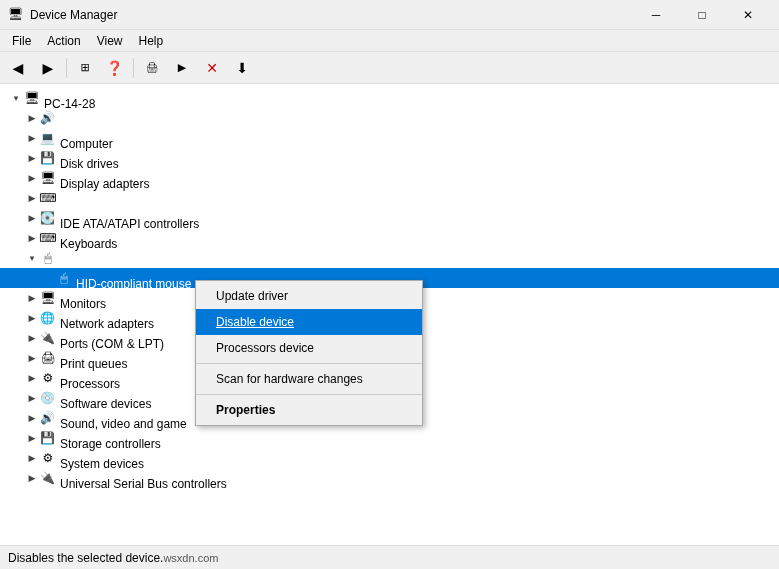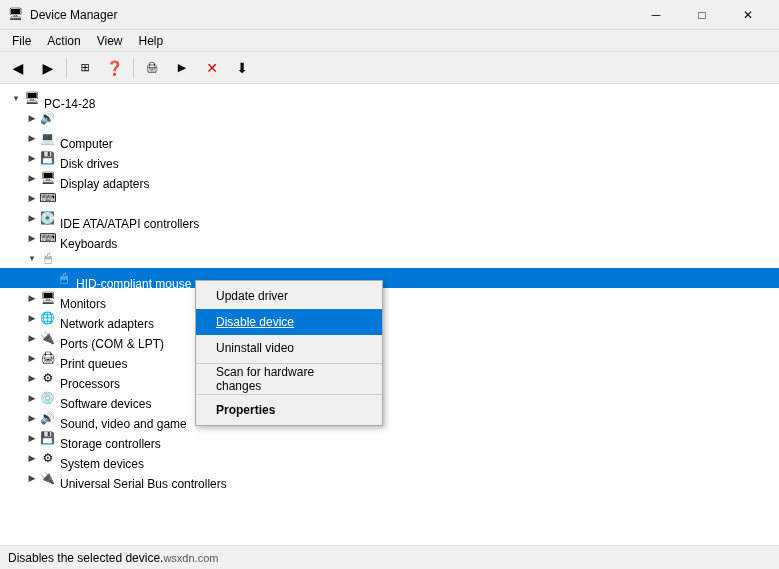--- a/index.html
+++ b/index.html
@@ -150,21 +150,21 @@
     }
     .indent-1 { padding-left: 8px; }
     .indent-2 { padding-left: 24px; }
     .indent-3 { padding-left: 40px; }
 
     
     .context-menu {
       position: absolute;
       top: 196px;
       left: 195px;
-      width: 188px;
+      width: 228px;
       background: #f0f0f0;
       border: 1px solid #aaa;
       box-shadow: 2px 2px 6px rgba(0,0,0,0.3);
       z-index: 100;
       padding: 2px 0;
     }
     .ctx-item {
       height: 26px;
       display: flex;
       align-items: center;
@@ -358,21 +358,21 @@
     <div class="tree-item indent-2">
       <span class="expand-btn">▶</span>
       <span class="tree-icon">🔌</span>
       <span class="tree-label">Universal Serial Bus controllers</span>
     </div>
   </div>
 
   <div class="context-menu">
     <div class="ctx-item">Update driver</div>
     <div class="ctx-item active">Disable device</div>
-    <div class="ctx-item">Uninstall video</div>
+    <div class="ctx-item">Processors device</div>
     <div class="ctx-separator"></div>
     <div class="ctx-item">Scan for hardware changes</div>
     <div class="ctx-separator"></div>
     <div class="ctx-item bold">Properties</div>
   </div>
 </div>
 
 <div class="status-bar">
   <span>Disables the selected device.</span>
   <span class="status-right">wsxdn.com</span>

